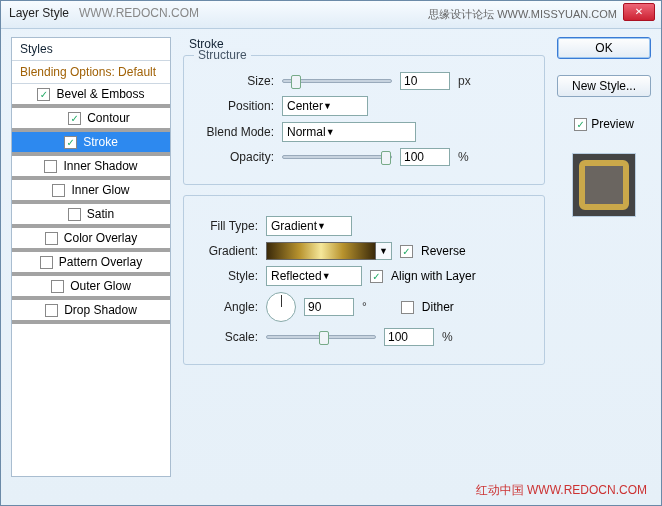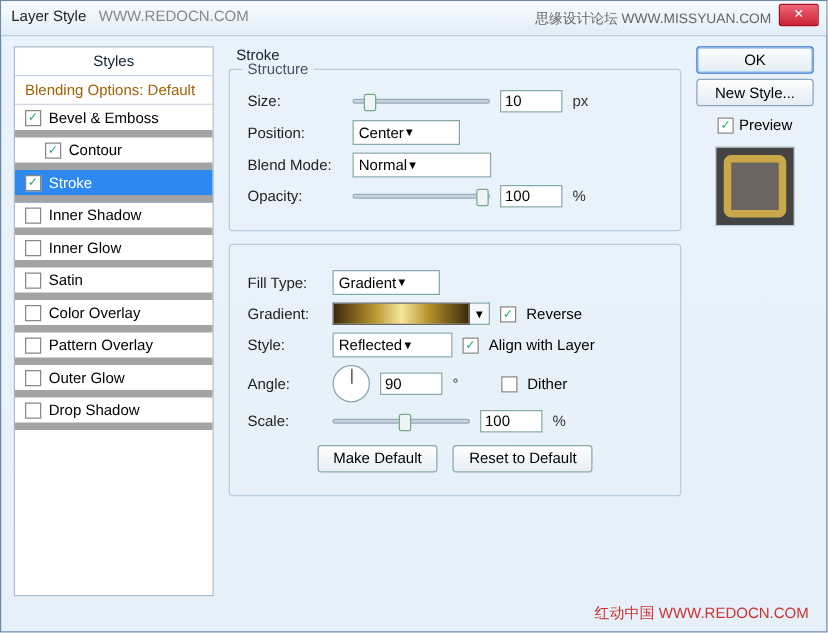--- a/index.html
+++ b/index.html
@@ -5,47 +5,47 @@
 * { box-sizing: border-box; font-family: "Segoe UI", Tahoma, sans-serif; font-size: 12px; }
 body { margin: 0; background: #fff; }
 .window { width: 662px; height: 506px; background: linear-gradient(#eaf3fb, #e6f0f8); border: 1px solid #6b8aa8; position: relative; }
 .titlebar { height: 28px; background: linear-gradient(#f7fbff, #e1edf7); border-bottom: 1px solid #b8cde0; position: relative; padding: 5px 10px; color: #123; }
 .title-left { position: absolute; left: 8px; top: 5px; color: #222; }
 .title-right { position: absolute; right: 44px; top: 6px; color: #666; font-size: 11px; }
 .close-btn { position: absolute; right: 6px; top: 2px; width: 32px; height: 18px; background: linear-gradient(#e67, #c23); border: 1px solid #a12; border-radius: 2px; color: #fff; text-align: center; line-height: 15px; font-size: 10px; }
 .body { display: flex; padding: 8px 10px 10px 10px; gap: 12px; height: calc(100% - 28px); }
 .col-left { width: 160px; }
 .styles-box { background: #fff; border: 1px solid #a9bdd0; height: 440px; }
-.styles-hdr { padding: 4px 8px; border-bottom: 1px solid #ccd7e2; color: #123; text-align: center; }
+.styles-hdr { padding: 4px 8px; border-bottom: 1px solid #ccd7e2; color: #123; }
 .sub-hdr { padding: 4px 8px; border-bottom: 1px solid #ccd7e2; color: #a16207; }
-.style-item { padding: 3px 8px; border-bottom: 6px solid #a3a3a3; display: flex; align-items: center; gap: 6px; cursor: default; }
+.style-item { padding: 3px 8px; border-bottom: 4px solid #a3a3a3; display: flex; align-items: center; gap: 6px; cursor: default; justify-content: center; }
 .style-item.indent { padding-left: 24px; }
 .style-item.selected { background: #2d89ef; color: #fff; }
 .cb { width: 13px; height: 13px; border: 1px solid #888; background: #fff; display: inline-flex; align-items: center; justify-content: center; font-size: 10px; color: #2a6; }
 .cb.checked::before { content: "✓"; }
 .col-mid { flex: 1; position: relative; }
 .panel-title { color: #123; font-weight: normal; margin-bottom: 4px; padding-left: 6px; }
 .groupbox { border: 1px solid #b8cde0; border-radius: 3px; margin-bottom: 10px; padding: 10px 14px 12px 14px; position: relative; background: rgba(255,255,255,0); }
 .groupbox .legend { position: absolute; top: -8px; left: 10px; background: #e9f2fa; padding: 0 4px; color: #456; }
 .row { display: flex; align-items: center; margin: 6px 0; gap: 8px; }
-.lbl { width: 76px; text-align: left; color: #222; }
+.lbl { width: 76px; text-align: right; color: #222; }
 .slider { flex: 0 0 110px; height: 4px; background: #c7d3df; border: 1px solid #9ab; position: relative; border-radius: 2px; }
 .slider .thumb { position: absolute; top: -5px; width: 10px; height: 14px; background: #f0f4f8; border: 1px solid #7a8; border-radius: 2px; }
 .numbox { width: 50px; height: 18px; border: 1px solid #8aa; background: #fff; padding: 1px 3px; }
 .unit { color: #333; }
 .dropdown { height: 20px; border: 1px solid #8aa; background: #fff; display: flex; align-items: center; justify-content: flex-start; padding: 0 4px; }
 .dropdown .arrow { font-size: 9px; }
 .dropdown.inline { min-width: 86px; }
 .grad-swatch { width: 110px; height: 18px; border: 1px solid #666; background: linear-gradient(90deg, #3b2a0a, #b8932e 30%, #f5e79a 50%, #b8932e 70%, #3b2a0a); }
 .grad-wrap { display: flex; align-items: center; }
 .grad-arrow { width: 16px; height: 18px; border: 1px solid #8aa; border-left: none; background: #f6f9fc; text-align: center; line-height: 16px; font-size: 9px; }
 .angle-dial { width: 30px; height: 30px; border: 1px solid #8aa; border-radius: 50%; background: #fff; position: relative; }
 .angle-dial::after { content: ""; position: absolute; left: 50%; top: 2px; width: 1px; height: 12px; background: #333; }
 .btn { height: 22px; border: 1px solid #8aa; background: linear-gradient(#fefefe, #e8eef4); border-radius: 3px; padding: 2px 12px; cursor: default; }
-.col-right { width: 94px; display: flex; flex-direction: column; gap: 4px; align-items: stretch; }
+.col-right { width: 94px; display: flex; flex-direction: column; gap: 16px; align-items: stretch; }
 .rbtn { height: 22px; border: 1px solid #8ba6c0; background: linear-gradient(#fefefe, #e3ecf5); border-radius: 3px; text-align: center; line-height: 20px; cursor: default; }
 .rbtn.primary { border: 1px solid #3a7bd5; box-shadow: 0 0 0 1px #9cc6f0 inset; }
 .preview-row { display: flex; align-items: center; gap: 4px; justify-content: center; margin-top: 4px; }
 .thumb-preview { width: 64px; height: 64px; margin: 6px auto 0; border: 1px solid #b8cde0; background: radial-gradient(circle at 50% 50%, #555 30%, #444 31%), linear-gradient(#d4af37, #b8932e); background-blend-mode: normal; position: relative; }
 .thumb-preview::before { content: ""; position: absolute; inset: 6px; border: 6px solid #caa84a; border-radius: 6px; background: #6a6560; }
 .footer-wm { position: absolute; right: 14px; bottom: 6px; color: #c33; font-size: 12px; }
 </style>
 </head>
 <body>
 
@@ -125,21 +125,21 @@
         <div class="row">
           <span class="lbl">Position:</span>
           <div class="dropdown inline" style="width:70px">
               <span>Center</span>
               <span class="arrow">▼</span>
             </div>
         </div>
 
         <div class="row">
           <span class="lbl">Blend Mode:</span>
-          <div class="dropdown inline" style="width:111px">
+          <div class="dropdown inline" style="width:134px">
               <span>Normal</span>
               <span class="arrow">▼</span>
             </div>
         </div>
 
         <div class="row">
           <span class="lbl">Opacity:</span>
           <div class="slider">
               <div class="thumb" style="left:98px"></div>
             </div>
@@ -189,24 +189,20 @@
 
         <div class="row">
           <span class="lbl" style="width:60px">Scale:</span>
           <div class="slider">
               <div class="thumb" style="left:52px"></div>
             </div>
           <div class="numbox">100</div>
           <span class="unit">%</span>
         </div>
 
-        <div class="row" style="justify-content:center; gap:12px; margin-top:10px">
-          <div class="btn">Make Default</div>
-          <div class="btn">Reset to Default</div>
-        </div>
       </div>
     </div>
 
     <div class="col-right">
       <div class="rbtn primary">OK</div>
       <div class="rbtn">New Style...</div>
       <div class="preview-row">
         <span class="cb checked"></span>
         <span>Preview</span>
       </div>

